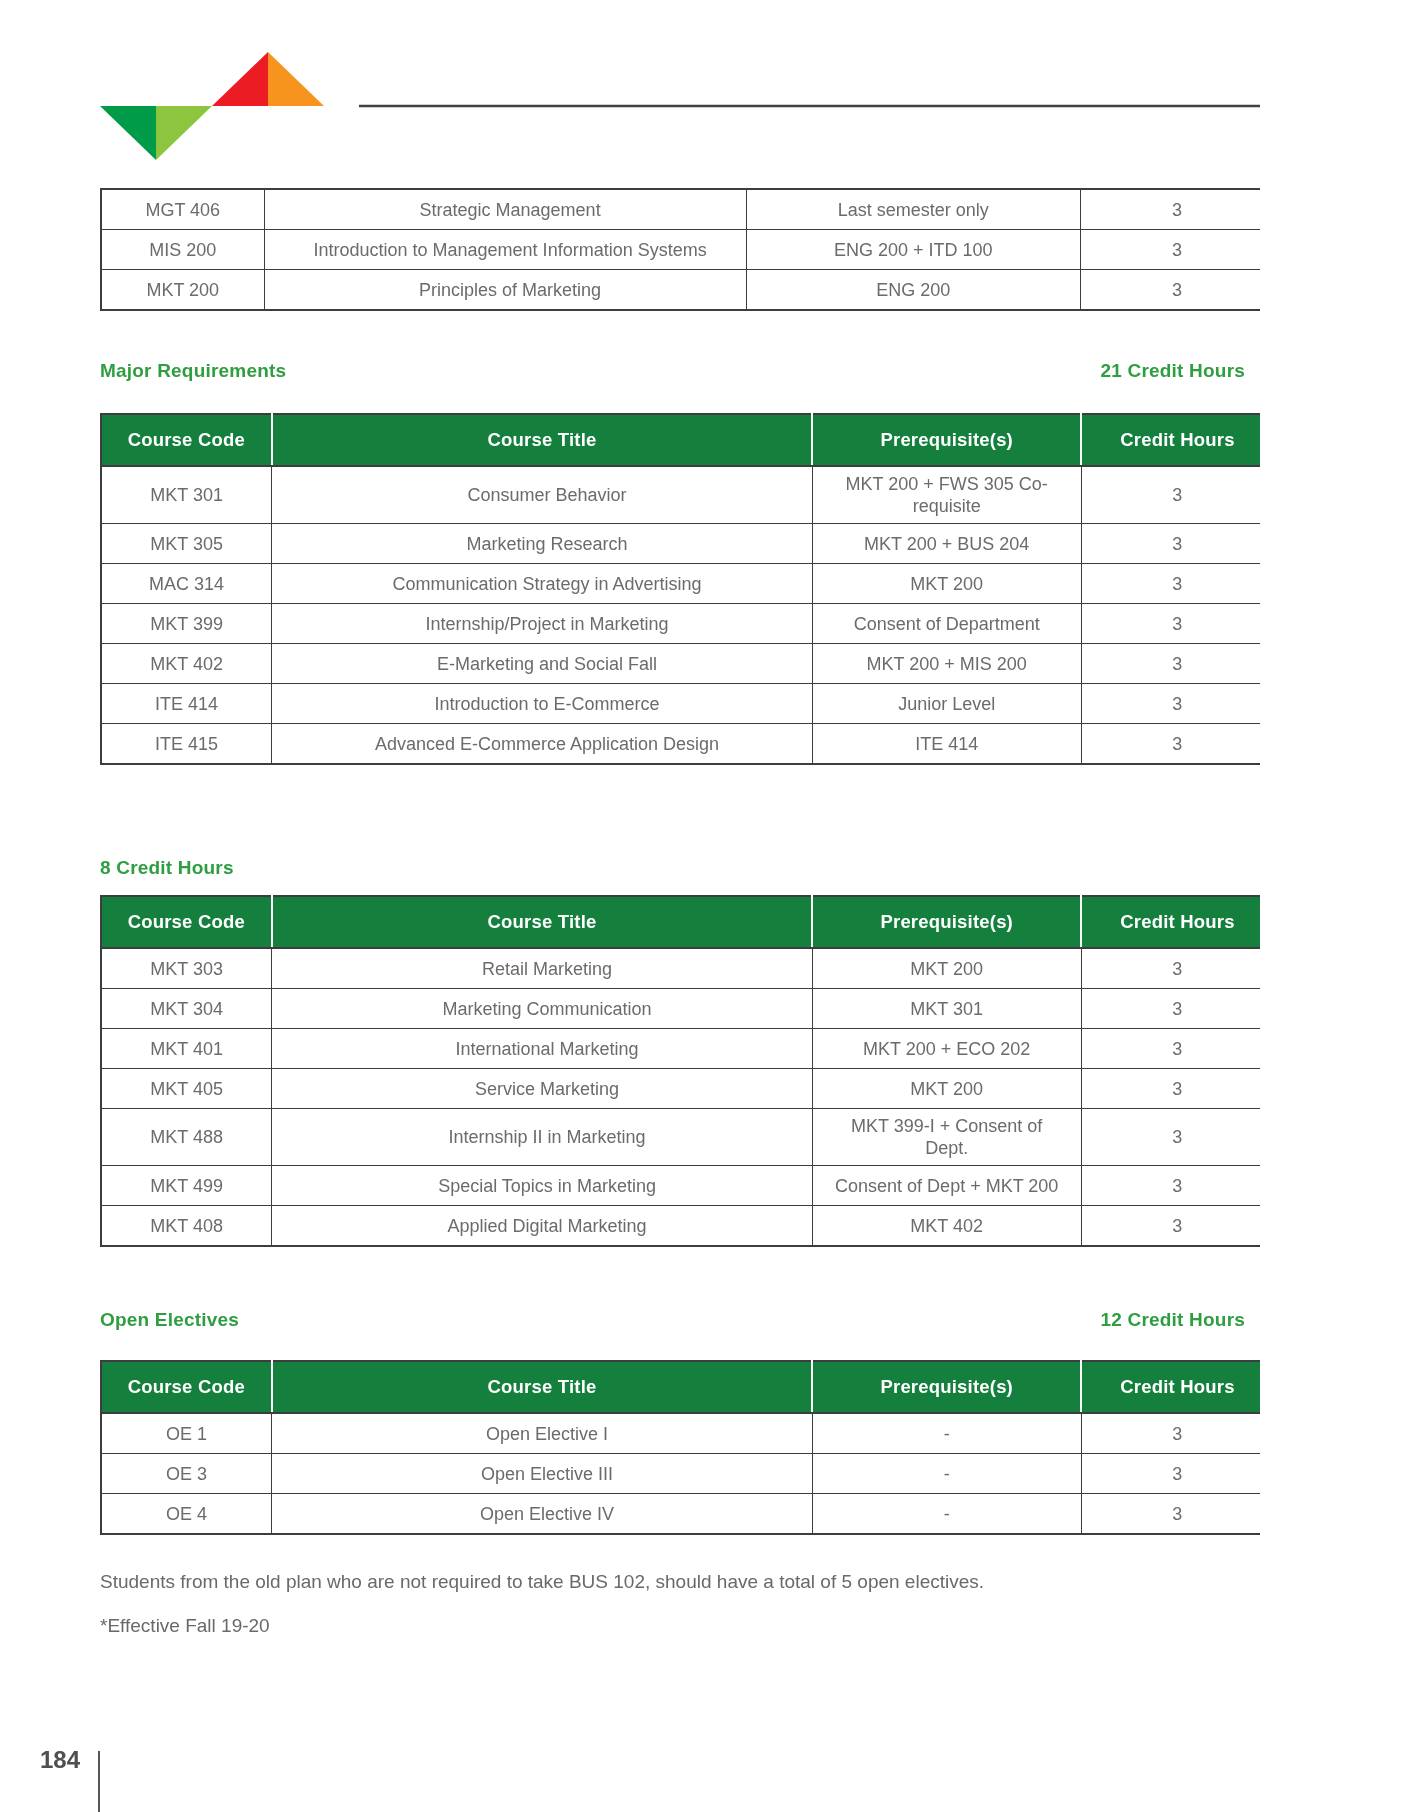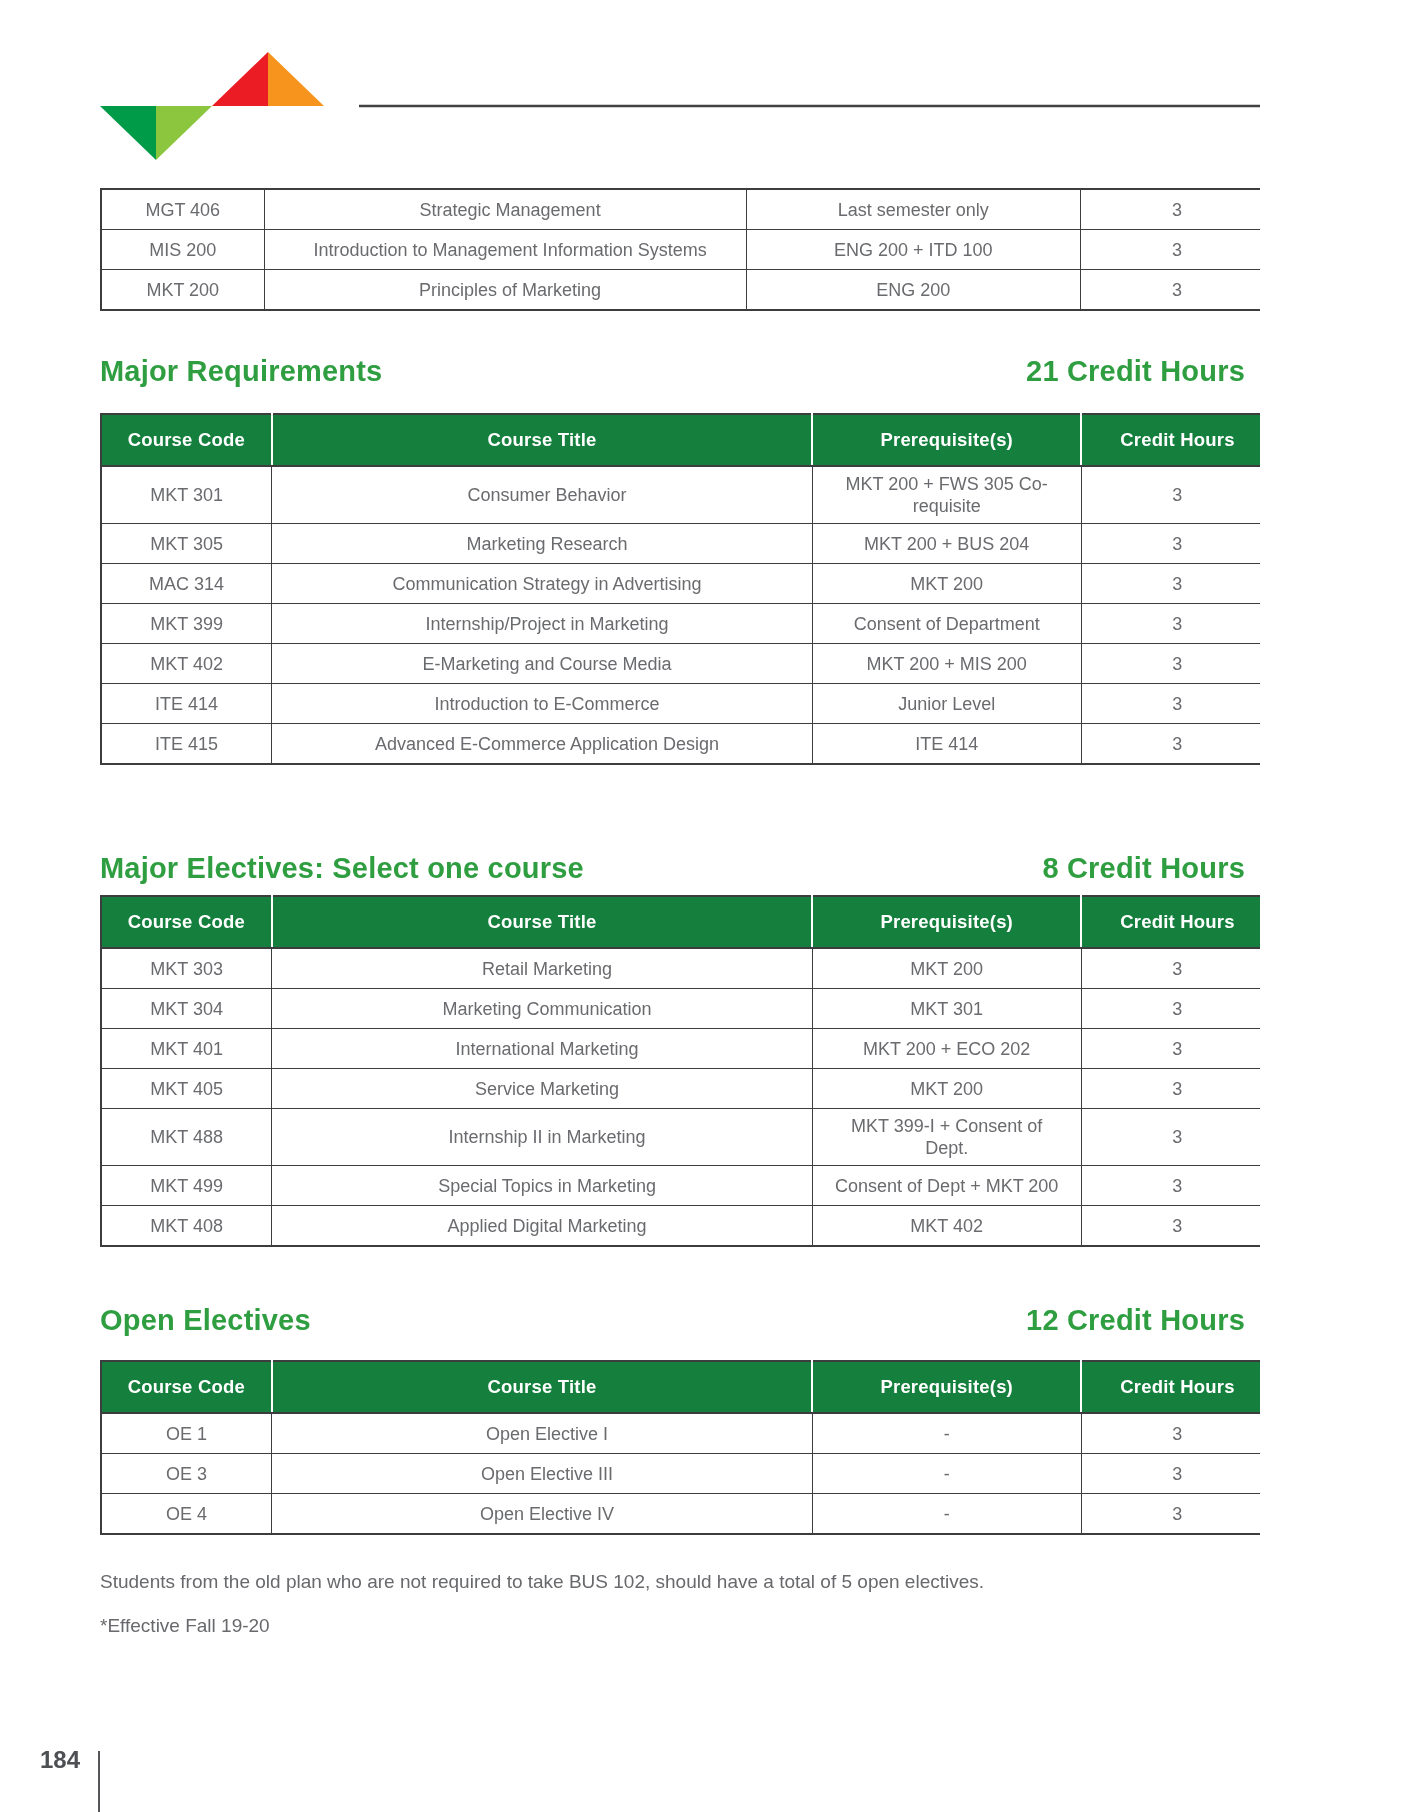--- a/index.html
+++ b/index.html
@@ -8,21 +8,21 @@
     font-family:"Liberation Sans","DejaVu Sans",sans-serif;
   }
 
   
   .logo-wrap { position:absolute; left:100px; top:52px; width:1280px; height:110px; }
 
   
   .sec-head {
     position:absolute; left:100px; width:1175px;
     display:flex; justify-content:space-between; align-items:baseline;
-    color:#2F9E41; font-weight:bold; font-size:29px; line-height:38px; letter-spacing:0.2px;
+    color:#2F9E41; font-weight:bold; font-size:19px; line-height:38px; letter-spacing:0.2px;
   }
   .sec-head .credits { padding-right:30px; }
 
   
   table.ctable {
     position:absolute; left:100px; width:1175px;
     border-collapse:collapse; table-layout:fixed;
     border:2px solid #3C3D3F;
   }
   .ctable td {
@@ -161,41 +161,40 @@
           <td>3</td>
         </tr>
         <tr>
           <td>MKT 399</td>
           <td class="title-col">Internship/Project in Marketing</td>
           <td class="prereq-col">Consent of Department</td>
           <td>3</td>
         </tr>
         <tr>
           <td>MKT 402</td>
-          <td class="title-col">E-Marketing and Course Media</td>
+          <td class="title-col">E-Marketing and Social Fall</td>
           <td class="prereq-col">MKT 200 + MIS 200</td>
           <td>3</td>
         </tr>
         <tr>
           <td>ITE 414</td>
           <td class="title-col">Introduction to E-Commerce</td>
           <td class="prereq-col">Junior Level</td>
           <td>3</td>
         </tr>
         <tr>
           <td>ITE 415</td>
           <td class="title-col">Advanced E-Commerce Application Design</td>
           <td class="prereq-col">ITE 414</td>
           <td>3</td>
         </tr>
       </tbody>
   </table>
 
   <div class="sec-head" id="head-elec">
-    <span>Major Electives: Select one course</span>
     <span class="credits">8 Credit Hours</span>
   </div>
   <table class="ctable" id="table-elec">
     <colgroup class="cols-sec">
       <col class="c1">
         <col class="c2">
         <col class="c3">
         <col class="c4">
     </colgroup>
     <thead>

